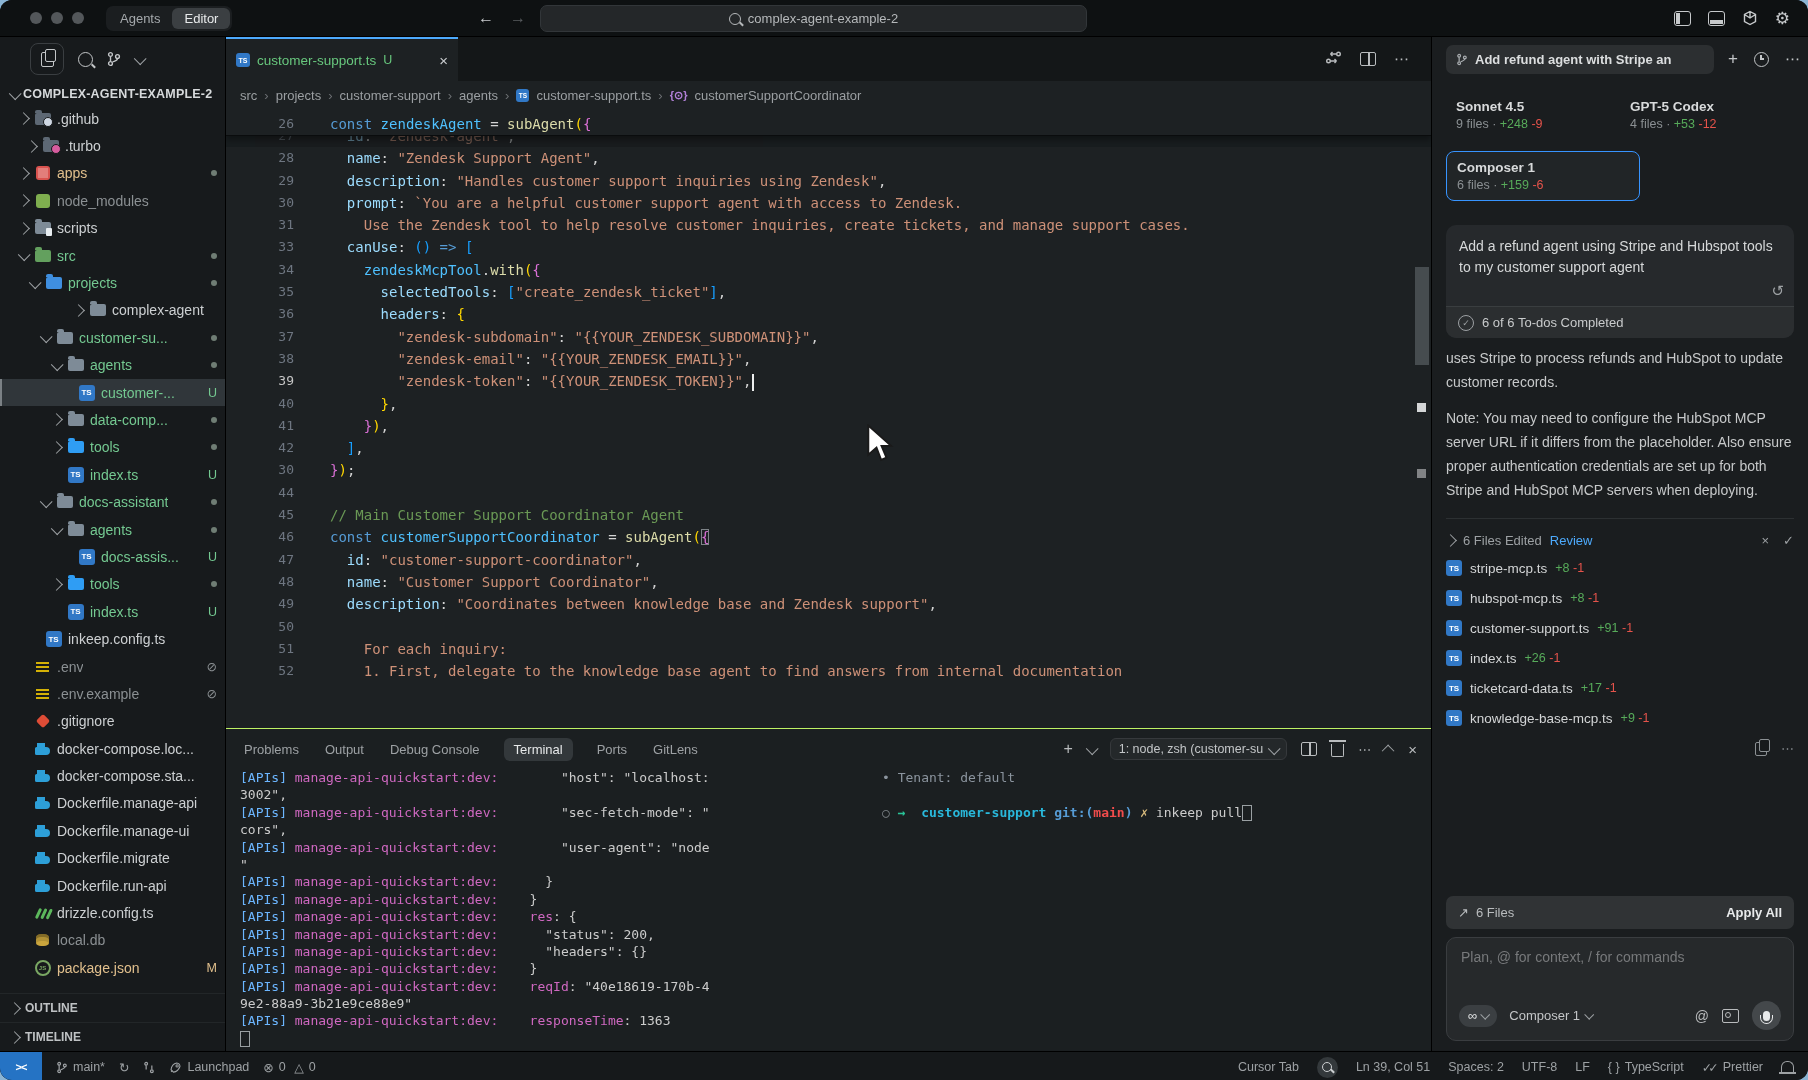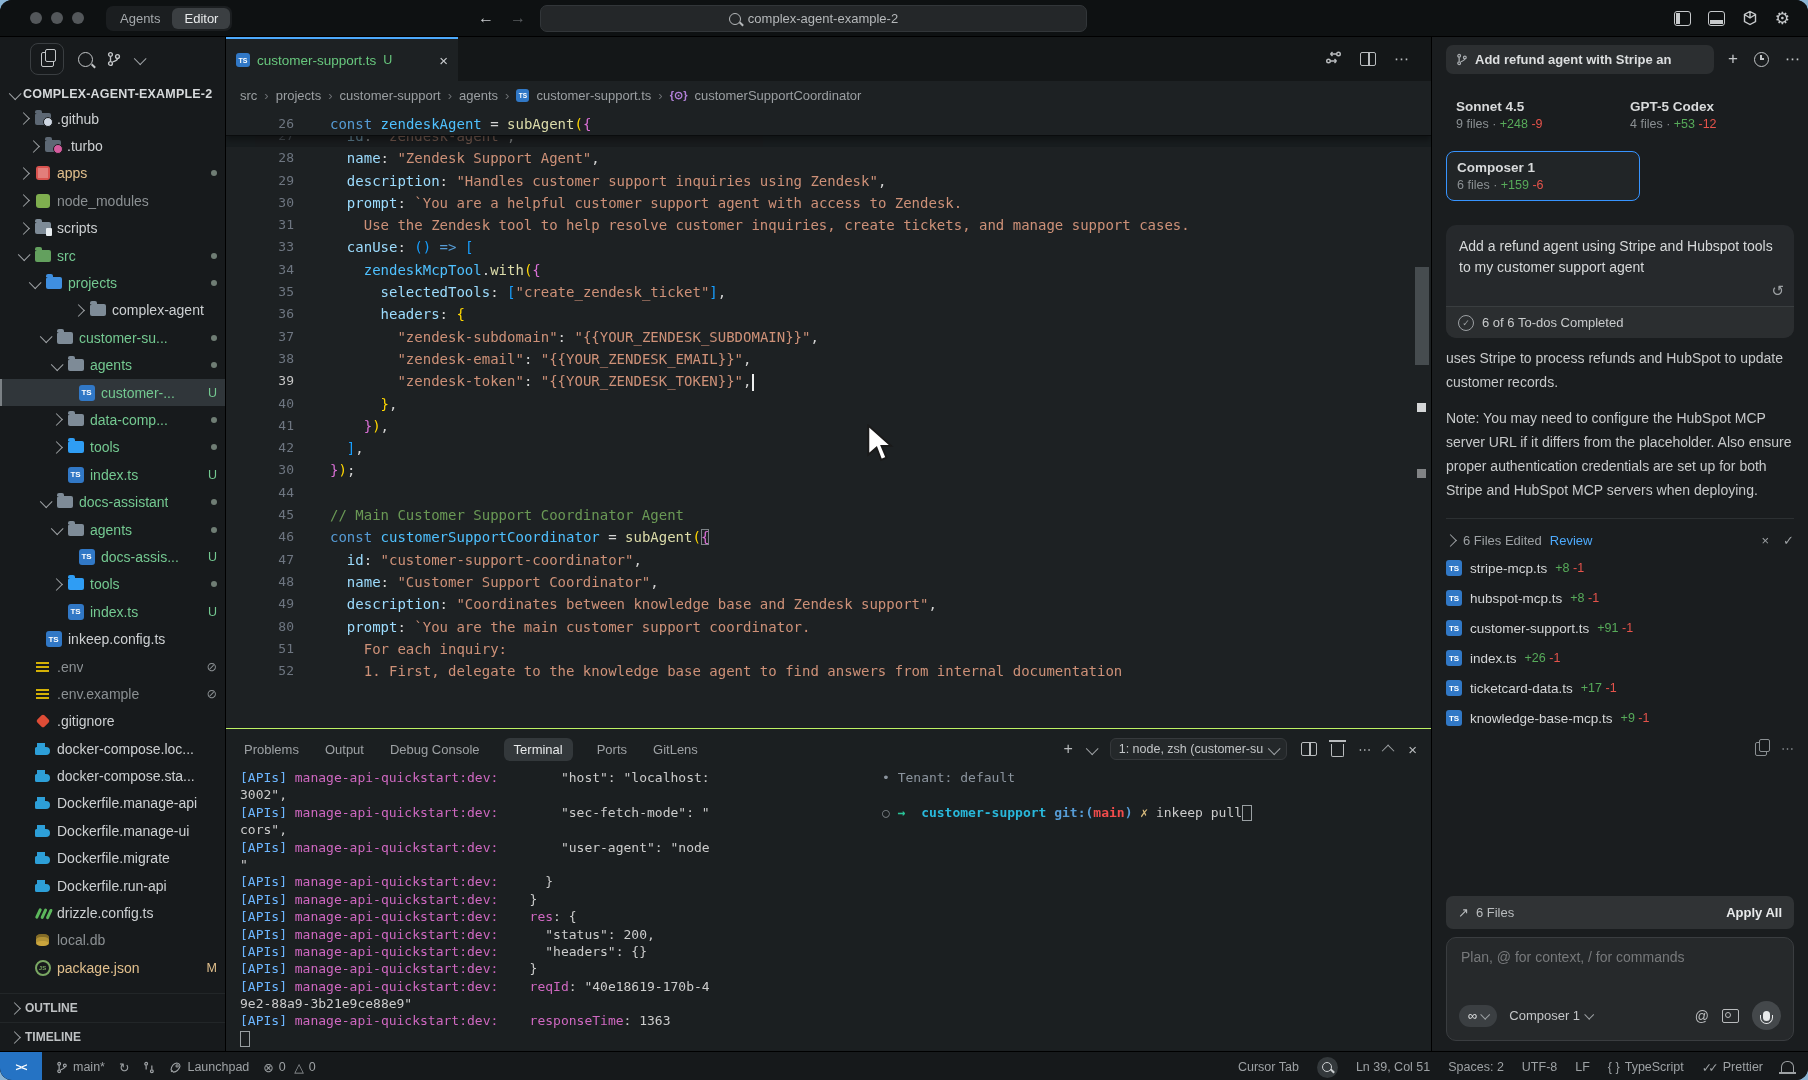--- a/index.html
+++ b/index.html
@@ -243,21 +243,21 @@
       </div>
       <div id="tree">
           <div class="trow" style="padding-left: 19px;">
             <span class="chev right"></span>
             <span class="tico">
               <span class="fold github"></span>
             </span>
             <span class="tlabel ">.github</span>
             <span class="tspace"></span>
           </div>
-          <div class="trow" style="padding-left: 29px;">
+          <div class="trow" style="padding-left: 19px; margin-left: 8px;">
             <span class="chev right"></span>
             <span class="tico">
               <span class="fold turbo"></span>
             </span>
             <span class="tlabel ">.turbo</span>
             <span class="tspace"></span>
           </div>
           <div class="trow" style="padding-left: 19px;">
             <span class="chev right"></span>
             <span class="tico">
@@ -587,21 +587,21 @@
             <div class="crow"><span class="ln">40</span><span class="ctext"><span class="tk-d">      </span><span class="tk-b1">}</span><span class="tk-d">,</span></span></div>
             <div class="crow"><span class="ln">41</span><span class="ctext"><span class="tk-d">    </span><span class="tk-b2">}</span><span class="tk-b1">)</span><span class="tk-d">,</span></span></div>
             <div class="crow"><span class="ln">42</span><span class="ctext"><span class="tk-d">  </span><span class="tk-b3">]</span><span class="tk-d">,</span></span></div>
             <div class="crow"><span class="ln">30</span><span class="ctext"><span class="tk-b2">}</span><span class="tk-b1">)</span><span class="tk-d">;</span></span></div>
             <div class="crow"><span class="ln">44</span><span class="ctext"></span></div>
             <div class="crow"><span class="ln">45</span><span class="ctext"><span class="tk-c">// Main Customer Support Coordinator Agent</span></span></div>
             <div class="crow"><span class="ln">46</span><span class="ctext"><span class="tk-k">const</span><span class="tk-d"> </span><span class="tk-v">customerSupportCoordinator</span><span class="tk-d"> = </span><span class="tk-f">subAgent</span><span class="tk-b1">(</span><span class="tk-b2m">{</span></span></div>
             <div class="crow"><span class="ln">47</span><span class="ctext"><span class="tk-d">  </span><span class="tk-p">id</span><span class="tk-d">: </span><span class="tk-s">"customer-support-coordinator"</span><span class="tk-d">,</span></span></div>
             <div class="crow"><span class="ln">48</span><span class="ctext"><span class="tk-d">  </span><span class="tk-p">name</span><span class="tk-d">: </span><span class="tk-s">"Customer Support Coordinator"</span><span class="tk-d">,</span></span></div>
             <div class="crow"><span class="ln">49</span><span class="ctext"><span class="tk-d">  </span><span class="tk-p">description</span><span class="tk-d">: </span><span class="tk-s">"Coordinates between knowledge base and Zendesk support"</span><span class="tk-d">,</span></span></div>
-            <div class="crow"><span class="ln">80</span><span class="ctext"><span class="tk-d">  </span><span class="tk-p">prompt</span><span class="tk-d">: </span><span class="tk-s">`You are the main customer support coordinator.</span></span></div>
+            <div class="crow"><span class="ln">50</span></div>
             <div class="crow"><span class="ln">51</span><span class="ctext"><span class="tk-s">    For each inquiry:</span></span></div>
             <div class="crow"><span class="ln">52</span><span class="ctext"><span class="tk-s">    1. First, delegate to the knowledge base agent to find answers from internal documentation</span></span></div>
           </div>
         <div class="scrollbar">
           <div class="sthumb"></div>
           <div class="smark1"></div>
           <div class="smark2"></div>
         </div>
       </div>
       <div class="panel">

